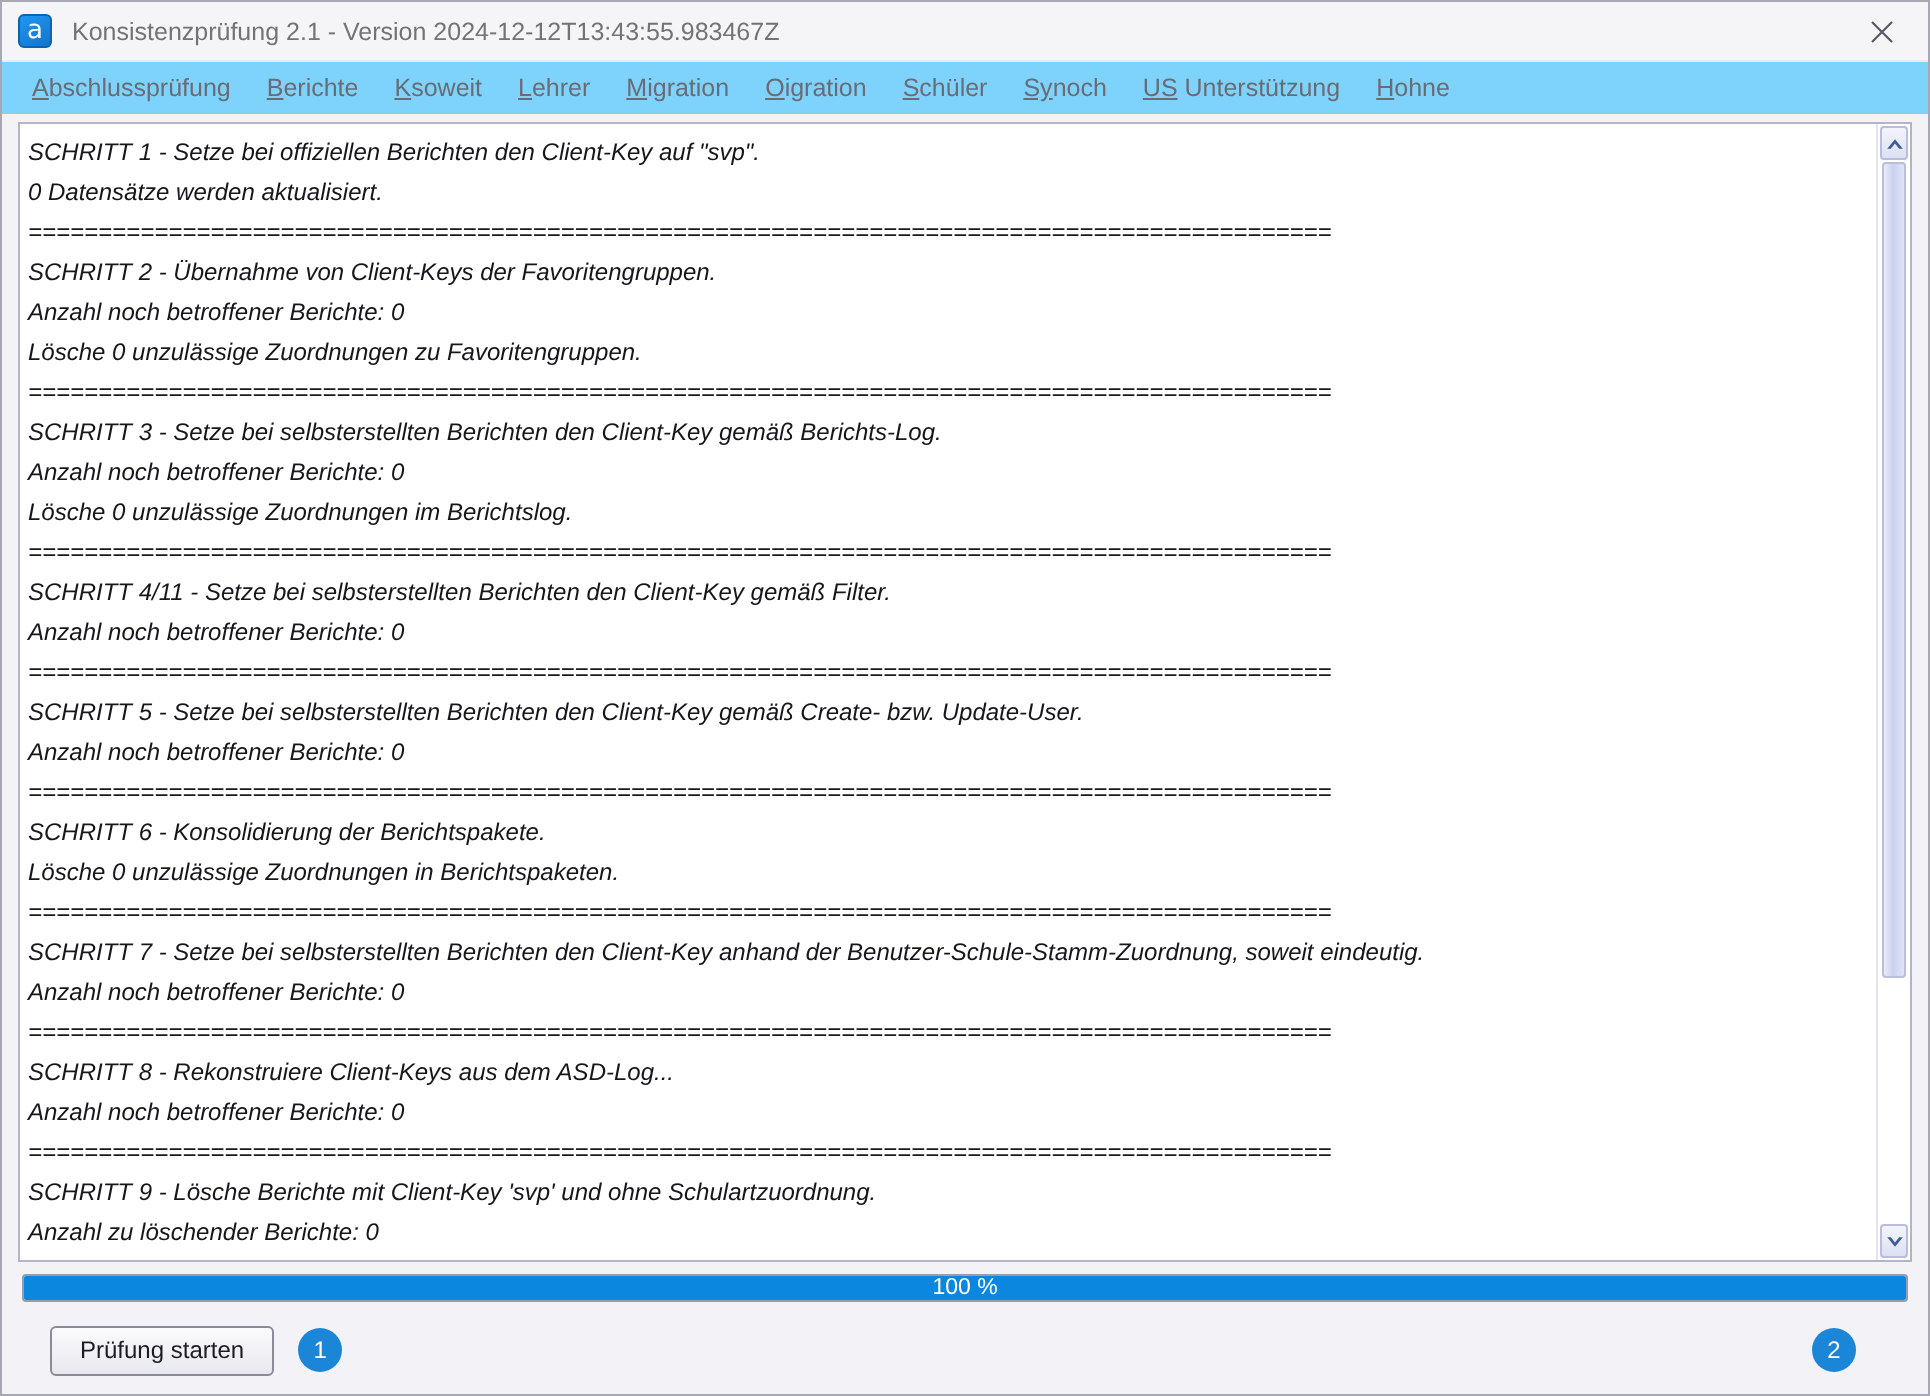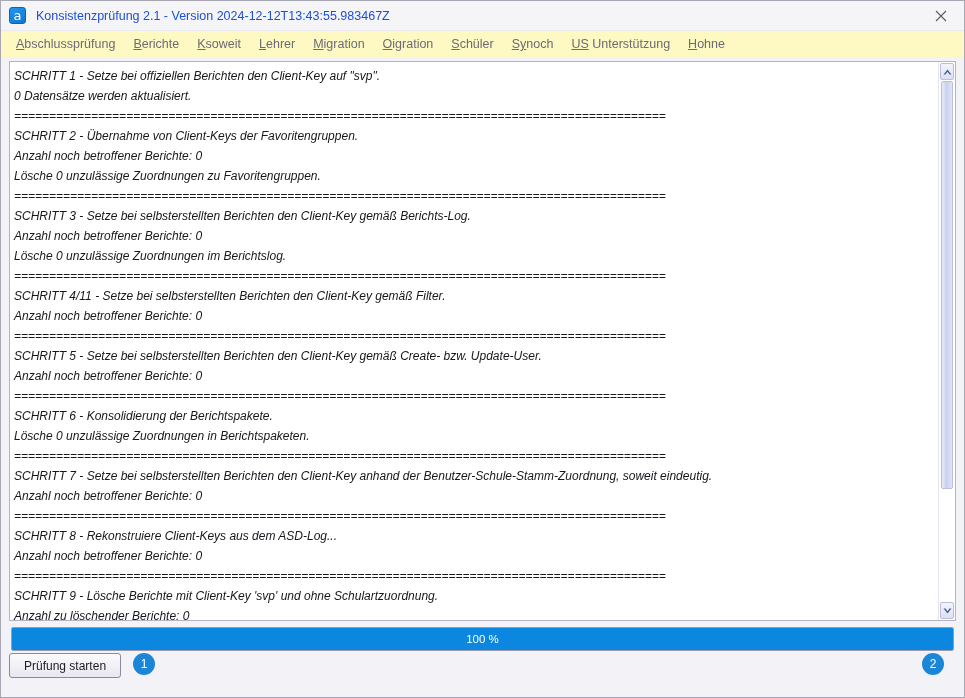--- a/index.html
+++ b/index.html
@@ -38,38 +38,38 @@
     font-size: 13px;
     line-height: 15px;
     text-align: center;
     font-family: "DejaVu Sans", sans-serif;
     font-weight: 400;
     flex: 0 0 auto;
   }
   #title-text {
     margin-left: 10px;
     font-size: 12.5px;
-    color: #1d4ed8;
+    color: #737373;
     white-space: nowrap;
   }
   #titlebar-spacer { flex: 1 1 auto; }
   #close-button {
     width: 46px; height: 30px;
     display: flex; align-items: center; justify-content: center;
     color: #5a5a64;
     font-size: 15px;
     font-family: "DejaVu Sans", sans-serif;
   }
   #close-button svg { display: block; }
 
   
   #menubar {
     height: 26px;
     flex: 0 0 26px;
-    background: #fef9c3;
+    background: #7dd3fc;
     display: flex;
     align-items: center;
     padding-left: 6px;
   }
   .menu-item {
     font-size: 12.5px;
     color: #6b6b75;
     padding: 2px 9px;
     white-space: nowrap;
   }
@@ -145,21 +145,21 @@
     border-radius: 2px;
   }
 
   
   #progress-row {
     flex: 0 0 auto;
     padding: 6px 10px 2px 10px;
   }
   #progress-outer {
     position: relative;
-    height: 24px;
+    height: 14px;
     background: #ffffff;
     border: 1px solid #9b9bab;
     border-radius: 2px;
     overflow: hidden;
   }
   #progress-fill {
     position: absolute;
     left: 0; top: 0; bottom: 0;
     width: 100%;
     background: #0b87e0;
@@ -172,21 +172,22 @@
     justify-content: center;
     font-size: 11.5px;
     color: #ffffff;
   }
 
   
   #button-row {
     flex: 0 0 auto;
     height: 44px;
     display: flex;
-    padding: 0 8px;
+    align-items: center;
+    padding: 0 24px;
   }
   .btn {
     height: 25px;
     min-width: 112px;
     padding: 0 14px;
     background: linear-gradient(180deg, #fbfbfd 0%, #e7e7ef 100%);
     border: 1px solid #8a8a9a;
     border-radius: 3px;
     font-size: 12px;
     color: #1c1c22;

